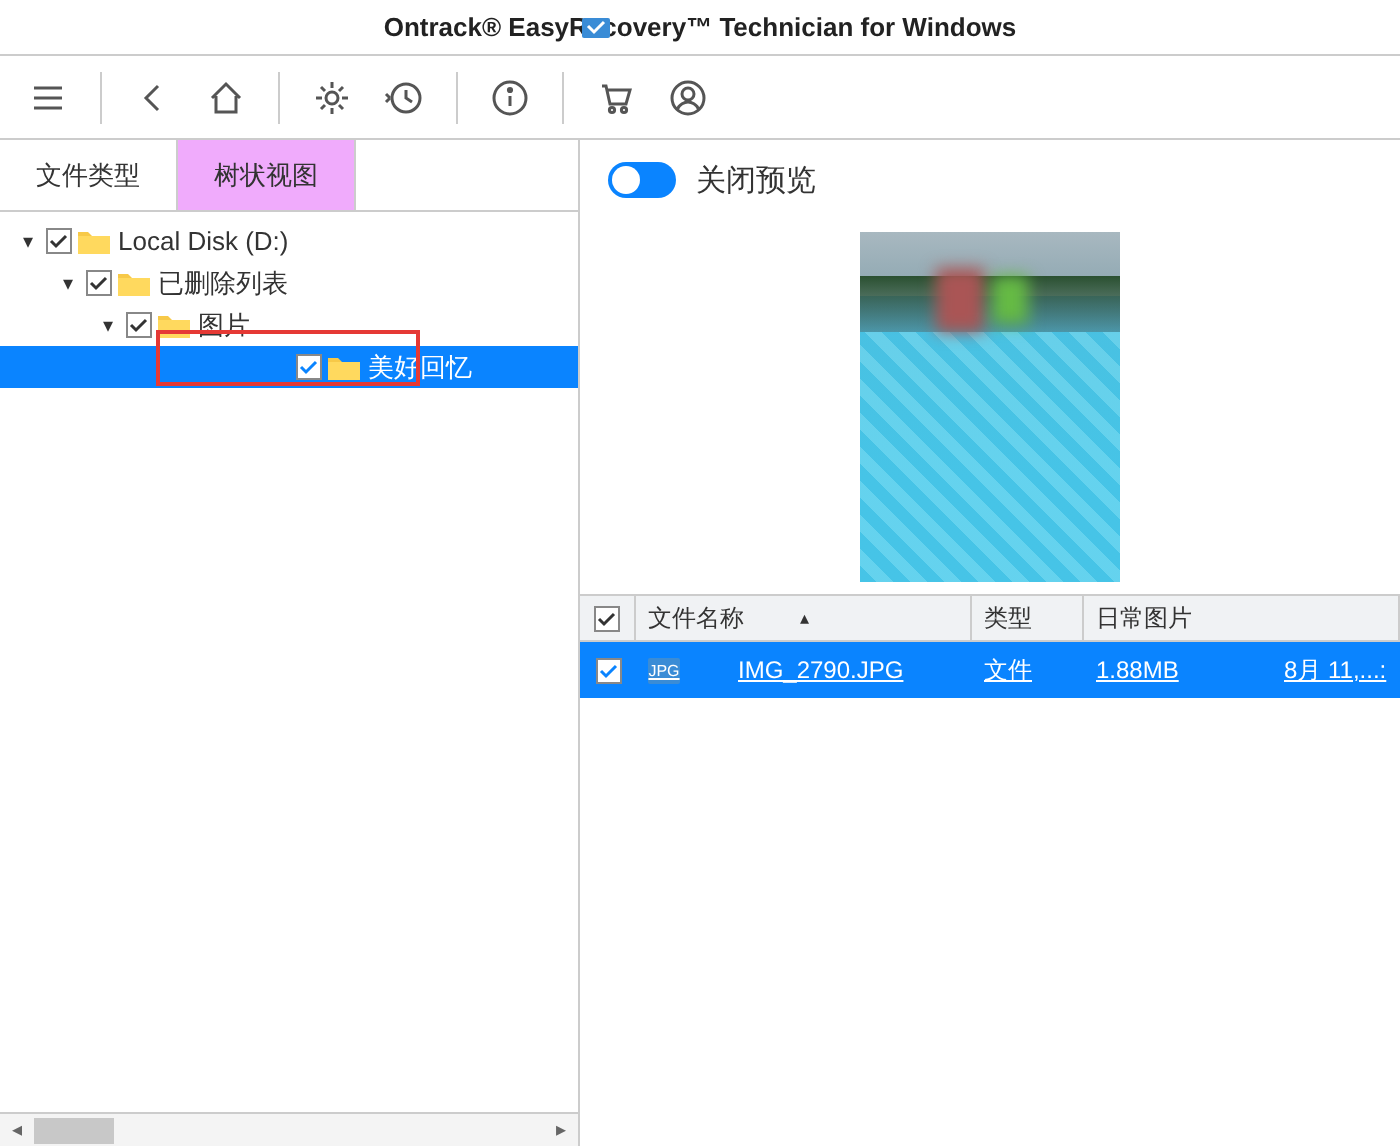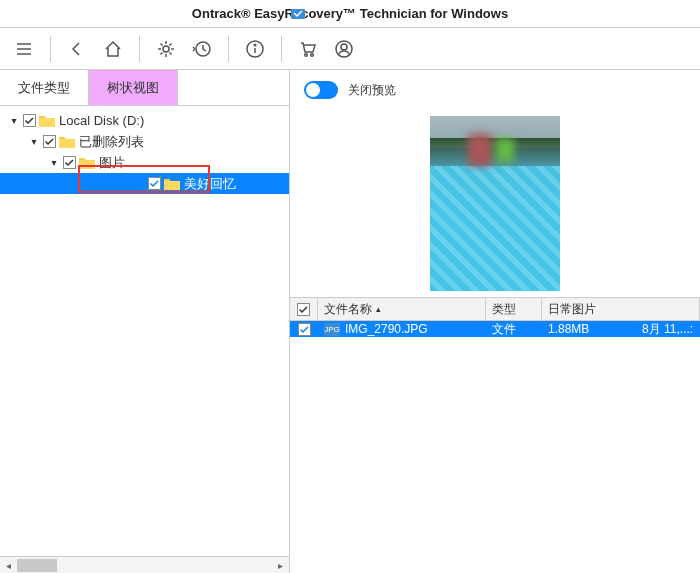--- a/index.html
+++ b/index.html
@@ -44,27 +44,27 @@
   .preview-img { width: 130px; height: 175px; background: linear-gradient(#679, #4ab 40%, #3bd 70%); position: relative; overflow:hidden; }
   .preview-img .sky { position:absolute; top:0; left:0; right:0; height:32px; background: linear-gradient(#a8b8c0,#8ca6b0); }
   .preview-img .trees { position:absolute; top:22px; left:0; right:0; height:30px; background: linear-gradient(#2a5030,transparent); }
   .preview-img .water { position:absolute; top:50px; left:0; right:0; bottom:0; background: repeating-linear-gradient(45deg,#48c5e8,#48c5e8 6px,#6ad5f0 6px,#6ad5f0 12px); opacity:0.9; }
   .preview-img .blur1 { position:absolute; top:18px; left:38px; width:24px; height:32px; background:#a55; filter:blur(4px); }
   .preview-img .blur2 { position:absolute; top:22px; left:66px; width:18px; height:24px; background:#6b4; filter:blur(4px); }
 
   .file-header { display:flex; background:#f0f2f4; height:24px; border-top:1px solid #ccc; border-bottom:1px solid #ccc; font-size:12px; }
   .file-header .col { display:flex; align-items:center; padding:0 6px; border-right:1px solid #ccc; }
   .file-header .col.cb-col { width:28px; justify-content:center; }
-  .col-name { width:168px; }
+  .col-name { width:168px;gap:24px; }
   .col-type { width:56px; }
   .col-size { width:94px; }
   .col-date { flex:1; }
   .sort-arrow { font-size:9px; margin-left:4px; }
 
-  .file-row { display:flex; height:16px; align-items:center; font-size:12px; }
+  .file-row { display:flex; height:28px; align-items:center; font-size:12px;text-decoration:underline; }
   .file-row.selected { background:#0a84ff; color:#fff; }
   .file-row .col { padding:0 6px; display:flex; align-items:center; }
   .file-row .col.cb-col { width:28px; justify-content:center; }
   .file-icon { width:16px; height:13px; background:#3a8cd6; color:#fff; font-size:8px; display:inline-flex; align-items:center; justify-content:center; margin-right:5px; border-radius:1px; }
 
   svg.folder-svg { display:block; }
   svg.cb-svg { display:block; }
 </style>
 </head>
 <body>
@@ -206,21 +206,21 @@
         </div>
       <div class="arrow">▸</div>
     </div>
   </div>
 
   <div class="right">
     <div class="preview-bar">
       <div class="toggle">
           <div class="knob"></div>
         </div>
-      <span style="font-size:12px;">关闭预览</span>
+      <span style="font-size:15px;">关闭预览</span>
     </div>
     <div class="preview-area">
       <div class="preview-img">
         <div class="sky"></div>
           <div class="trees"></div>
           <div class="water"></div>
         <div class="blur1"></div>
           <div class="blur2"></div>
       </div>
     </div>

